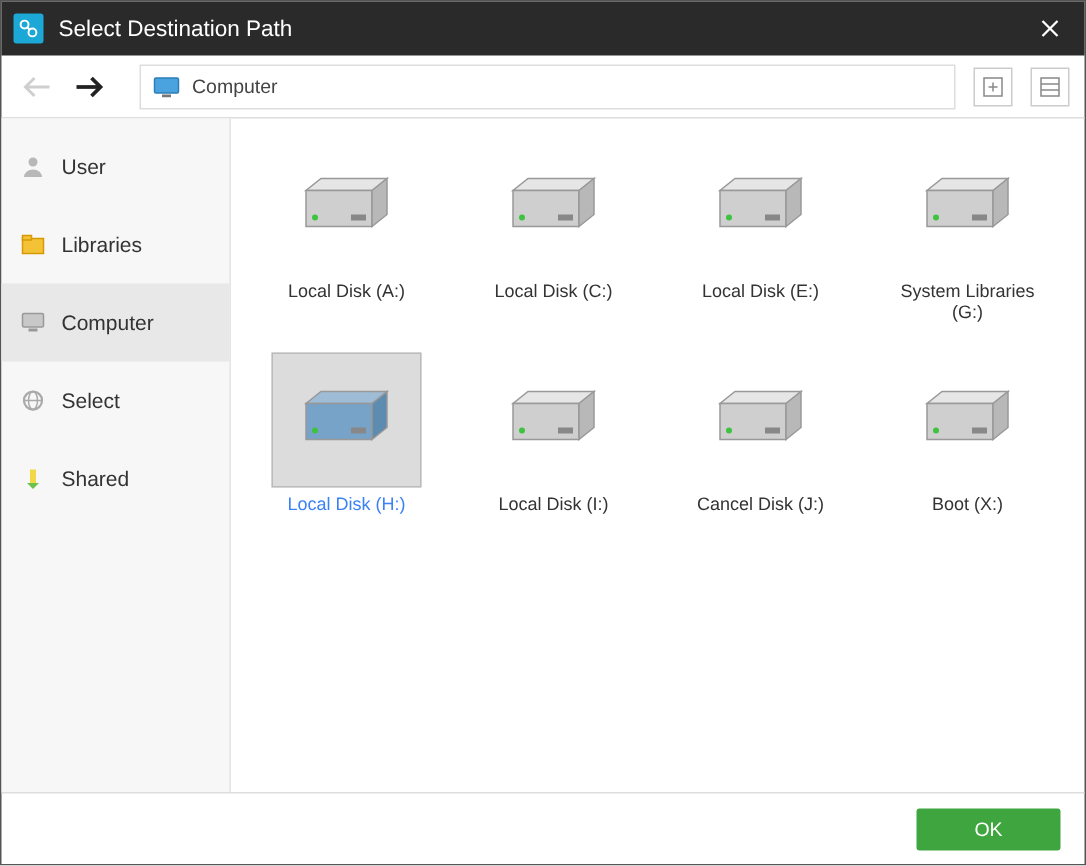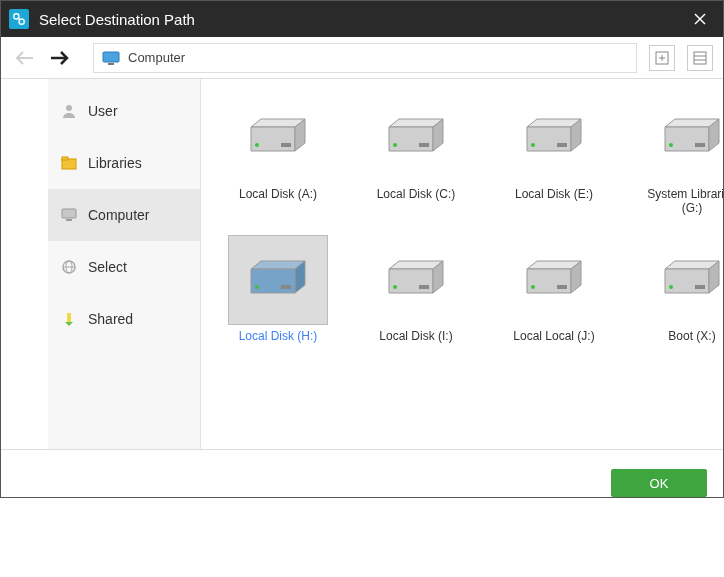--- a/index.html
+++ b/index.html
@@ -1,43 +1,43 @@
 <!DOCTYPE html>
 <html><head>
 <meta charset="utf-8">
 <style>
 * { box-sizing: border-box; margin: 0; padding: 0; }
 body { font-family: "Segoe UI", Tahoma, sans-serif; font-size: 13px; background: #fff; }
-.window { width: 724px; height: 498px; background: #fff; border: 1px solid #555; display: flex; flex-direction: column; }
+.window { width: 724px; height: 577px; background: #fff; border: 1px solid #555; display: flex; flex-direction: column; }
 .titlebar { height: 36px; background: #2a2a2a; color: #fff; display: flex; align-items: center; padding: 0 8px; }
 .titlebar .app-icon { width: 20px; height: 20px; background: #1ba8d6; border-radius: 2px; display: flex; align-items: center; justify-content: center; margin-right: 10px; }
 .titlebar .app-icon svg { width: 14px; height: 14px; }
 .titlebar .title { font-size: 15px; flex: 1; }
 .titlebar .close { width: 30px; height: 30px; display: flex; align-items: center; justify-content: center; cursor: pointer; }
 .titlebar .close svg { stroke: #fff; }
 .toolbar { height: 42px; border-bottom: 1px solid #ddd; display: flex; align-items: center; padding: 0 10px; gap: 6px; }
 .nav-btn { width: 28px; height: 28px; display: flex; align-items: center; justify-content: center; cursor: pointer; }
 .nav-btn.disabled { opacity: 0.4; cursor: default; }
 .path-box { margin-left: 14px; flex: 1; height: 30px; border: 1px solid #ddd; display: flex; align-items: center; padding: 0 8px; gap: 8px; background: #fff; }
 .path-box .monitor-icon { width: 18px; height: 14px; }
 .path-box .path-text { color: #444; }
 .tool-icon-btn { width: 26px; height: 26px; border: 1px solid #ccc; background: #fff; margin-left: 6px; display: flex; align-items: center; justify-content: center; cursor: pointer; }
 .body { flex: 1; display: flex; min-height: 0; }
-.sidebar { width: 153px; background: #f7f7f7; border-right: 1px solid #e4e4e4; padding-top: 6px; margin-left: 47px; }
+.sidebar { width: 153px; background: #f7f7f7; border-right: 1px solid #e4e4e4; padding-top: 6px; }
 .sidebar-item { height: 52px; display: flex; align-items: center; padding: 0 12px; gap: 10px; cursor: pointer; color: #333; font-size: 14px; }
 .sidebar-item.active { background: #e8e8e8; }
 .sidebar-item .sb-icon { width: 18px; height: 18px; display: flex; align-items: center; justify-content: center; }
 .content { flex: 1; padding: 14px 12px; overflow: auto; }
 .grid { display: grid; grid-template-columns: repeat(4, 130px); gap: 20px 8px; }
 .drive { width: 100px; text-align: center; cursor: pointer; justify-self: center; }
 .drive.selected .drive-frame { background: #dcdcdc; border: 1px solid #bbb; }
 .drive.selected .drive-label { color: #3b82f6; }
 .drive-frame { width: 100px; height: 90px; border: 1px solid transparent; display: flex; align-items: center; justify-content: center; margin-bottom: 4px; }
 .drive-label { font-size: 12px; color: #333; }
-.footer { height: 48px; border-top: 1px solid #ddd; display: flex; align-items: flex-end; justify-content: flex-end; padding: 0 16px; gap: 12px; }
+.footer { height: 48px; border-top: 1px solid #ddd; display: flex; align-items: center; justify-content: flex-end; padding: 0 16px; gap: 12px; }
 .btn { width: 96px; height: 28px; border: none; color: #fff; font-size: 13px; cursor: pointer; border-radius: 2px; }
 .btn-ok { background: #3fa63f; }
 .btn-cancel { background: #3fa63f; }
 </style>
 </head>
 <body>
 
 <div class="window">
   <div class="titlebar">
     <div class="app-icon">
@@ -219,21 +219,21 @@
           <div class="drive">
     <div class="drive-frame">
               <svg width="70" height="50" viewBox="0 0 70 50">
     <polygon points="8,14 52,14 62,6 18,6" fill="#e6e6e6" stroke="#999"></polygon>
     <polygon points="8,14 52,14 52,38 8,38" fill="#cfcfcf" stroke="#999"></polygon>
     <polygon points="52,14 62,6 62,30 52,38" fill="#b8b8b8" stroke="#999"></polygon>
     <circle cx="14" cy="32" r="2" fill="#3fc23f"></circle>
     <rect x="38" y="30" width="10" height="4" fill="#888"></rect>
   </svg>
             </div>
-    <div class="drive-label">Local Local (J:)</div>
+    <div class="drive-label">Cancel Disk (J:)</div>
   </div>
           <div class="drive">
     <div class="drive-frame">
               <svg width="70" height="50" viewBox="0 0 70 50">
     <polygon points="8,14 52,14 62,6 18,6" fill="#e6e6e6" stroke="#999"></polygon>
     <polygon points="8,14 52,14 52,38 8,38" fill="#cfcfcf" stroke="#999"></polygon>
     <polygon points="52,14 62,6 62,30 52,38" fill="#b8b8b8" stroke="#999"></polygon>
     <circle cx="14" cy="32" r="2" fill="#3fc23f"></circle>
     <rect x="38" y="30" width="10" height="4" fill="#888"></rect>
   </svg>

